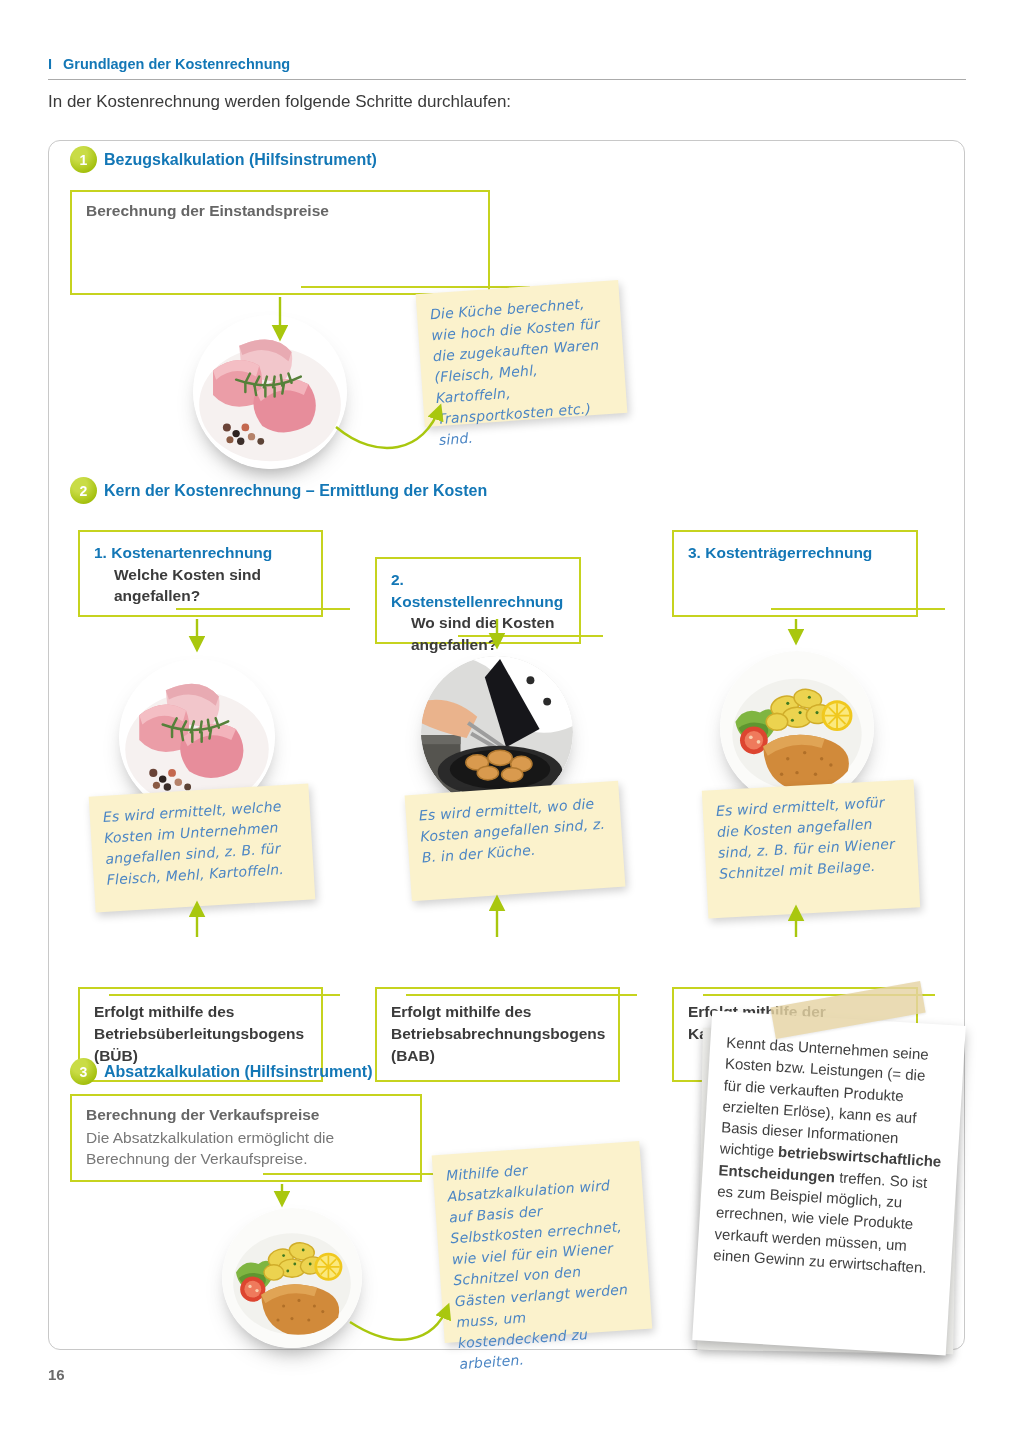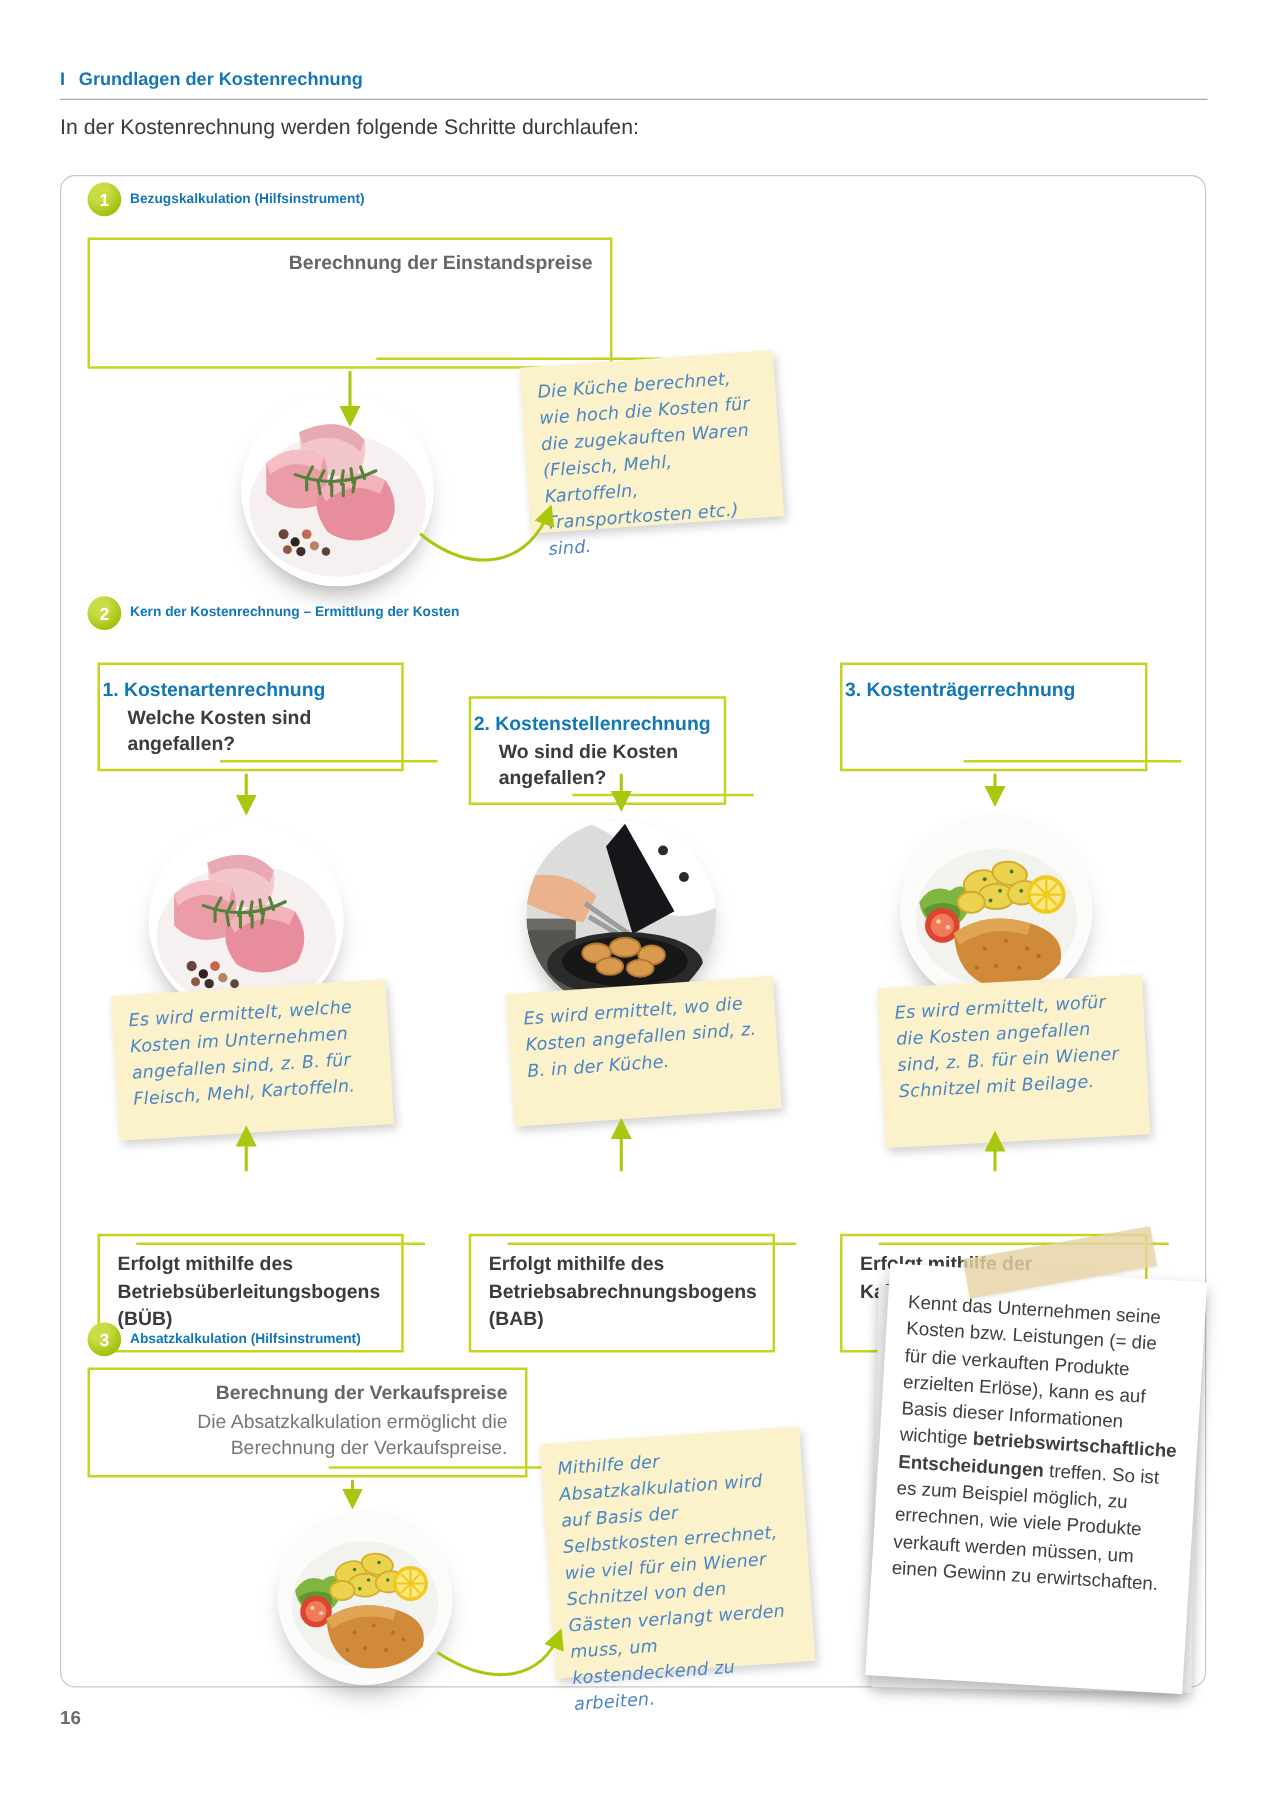--- a/index.html
+++ b/index.html
@@ -21,27 +21,27 @@
   .kicker{position:absolute;left:48px;top:56px;color:var(--blue);font-size:14.5px;font-weight:bold;text-align:center;}
   .kicker .numeral{margin-right:11px;}
   .kicker-rule{position:absolute;left:48px;top:79px;width:918px;height:1px;background:#ababab;}
   .intro{position:absolute;left:48px;top:92px;font-size:17px;color:#3a3a3a;}
   .outer-frame{position:absolute;left:48px;top:140px;width:917px;height:1210px;border:1px solid #c8c8c8;border-radius:12px;}
   .badge{
     position:absolute;width:27px;height:27px;border-radius:50%;
     background:radial-gradient(circle at 35% 28%, #c9dc46 0 28%, #a3bf0c 75%);
     color:#ffffff;font-size:14px;font-weight:bold;display:flex;align-items:center;justify-content:center;
   }
-  .sec-title{position:absolute;color:var(--blue);font-size:11px;font-weight:bold;line-height:27px;}
+  .sec-title{position:absolute;color:var(--blue);font-size:16px;font-weight:bold;line-height:27px;}
   .gbox{position:absolute;border:2px solid var(--green-border);background:#ffffff;}
-  .gbox-desc{padding:9px 14px;text-align:right;}
+  .gbox-desc{padding:9px 14px;}
   .gbox-desc::after{content:"";position:absolute;bottom:5px;left:55%;width:55%;height:2px;background:var(--green-border);}
   .gbox-desc .box-title{color:var(--gray-title);font-size:15.5px;font-weight:bold;line-height:1.35;}
   .gbox-desc .box-body{color:var(--gray-body);font-size:15.5px;line-height:1.38;margin-top:1px;}
-  .gbox-step{padding:10px 2px;}
+  .gbox-step{padding:10px 14px;}
   .gbox-step::after{content:"";position:absolute;bottom:5px;left:40%;width:72%;height:2px;background:var(--green-border);}
   .gbox-step .step-no{color:var(--blue);font-size:15.5px;font-weight:bold;line-height:1.4;}
   .gbox-step .step-q{color:var(--ink);font-size:15.5px;font-weight:bold;line-height:1.4;padding-left:20px;}
   .gbox-result{padding:12px 14px;margin-top:47px;}
   .gbox-result::before{content:"";position:absolute;top:5px;left:12%;width:96%;height:2px;background:var(--green-border);}
   .gbox-result .result-text{color:var(--ink);font-size:15.5px;font-weight:bold;line-height:1.42;}
   .photo{position:absolute;border-radius:50%;box-shadow:0 12px 20px -8px rgba(70,70,70,.5);}
   .photo svg{display:block;border-radius:50%;}
   .sticky{
     position:absolute;background:var(--sticky);

